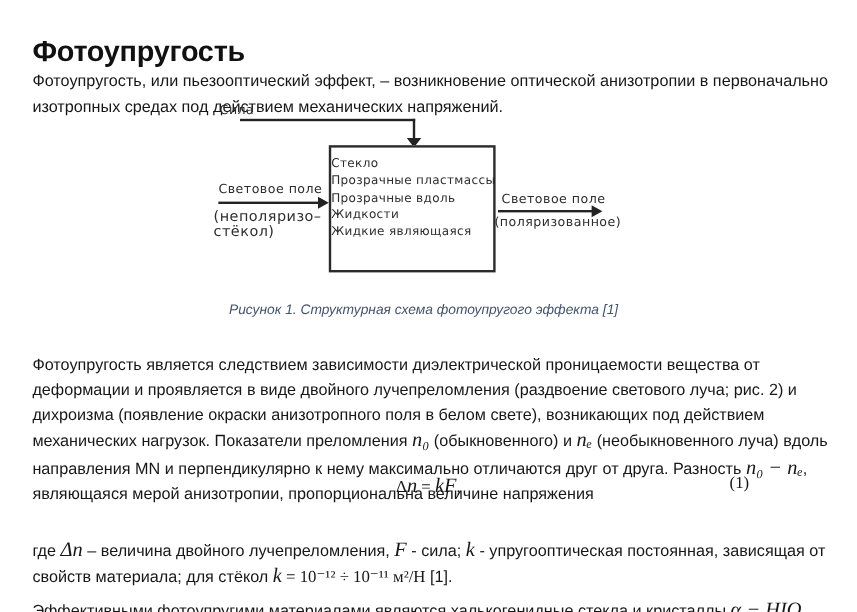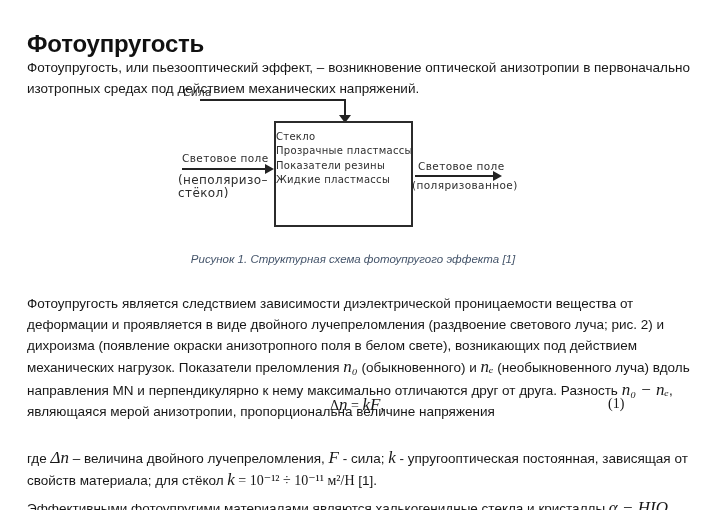--- a/index.html
+++ b/index.html
@@ -60,22 +60,23 @@
   <div class="figure">
     <span class="fig-label" style="left:183px;top:0;">Сила</span>
 
     <div class="hline" style="left:200px;top:13px;width:146px;"></div>
     <div class="vline" style="left:344px;top:13px;height:17px;"></div>
     <div class="arrow-down" style="left:339px;top:29px;"></div>
 
     <div class="medium-box">
         <div>Стекло</div>
         <div>Прозрачные пластмассы</div>
-        <div>Показатели резины</div>
-        <div>Жидкие пластмассы</div>
+        <div>Прозрачные вдоль</div>
+        <div>Жидкости</div>
+        <div>Жидкие являющаяся</div>
       </div>
 
     <span class="fig-label" style="left:182px;top:66px;">Световое поле</span>
     <div class="hline" style="left:182px;top:82px;width:84px;"></div>
     <div class="arrow-right" style="left:265px;top:78px;"></div>
     <div class="sublabel" style="left:178px;top:88px;width:95px;">
       <div>(неполяризо–</div>
       <div>стёкол)</div>
     </div>
 

